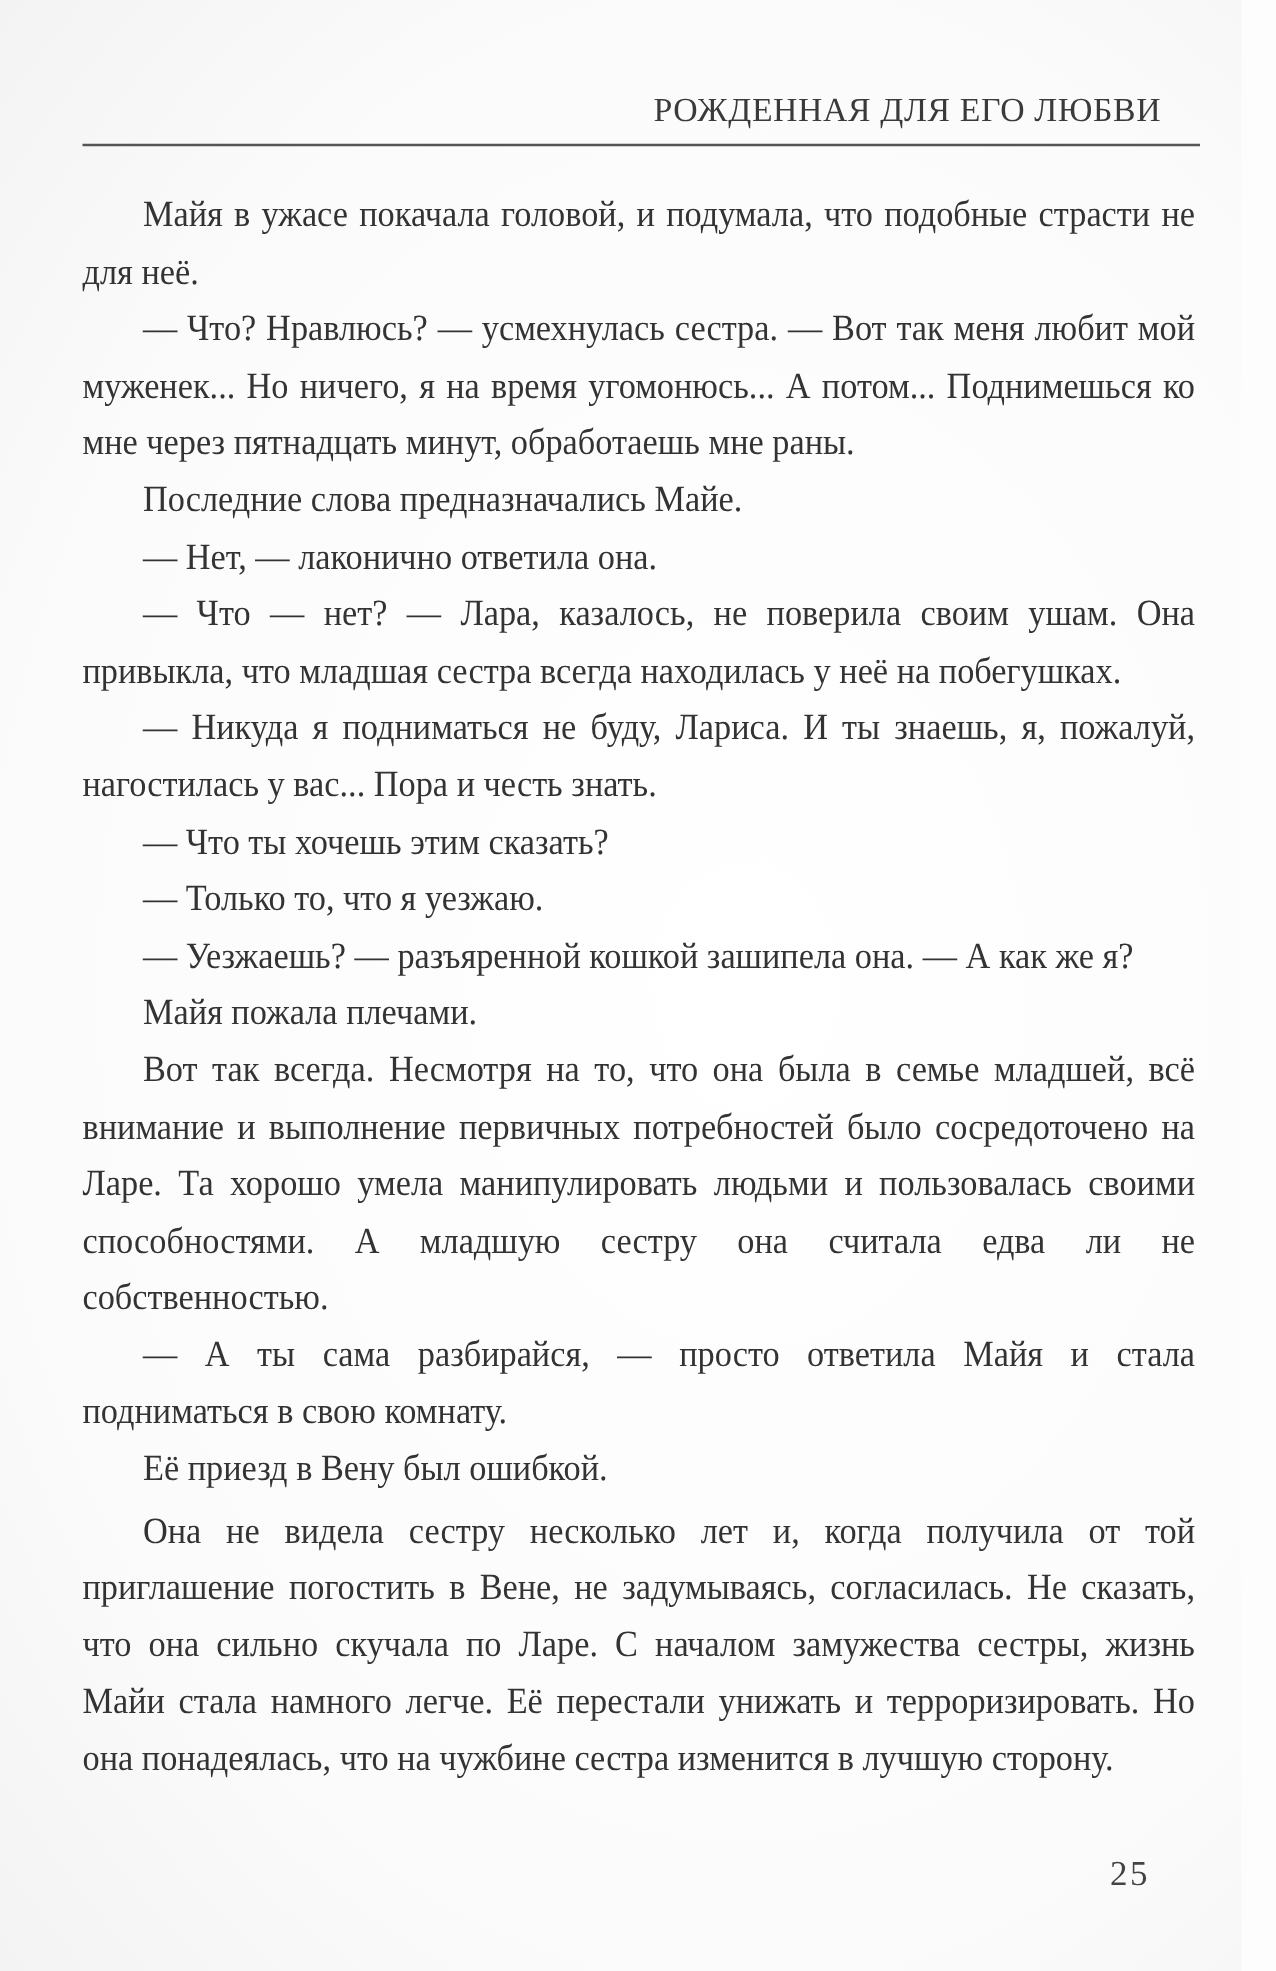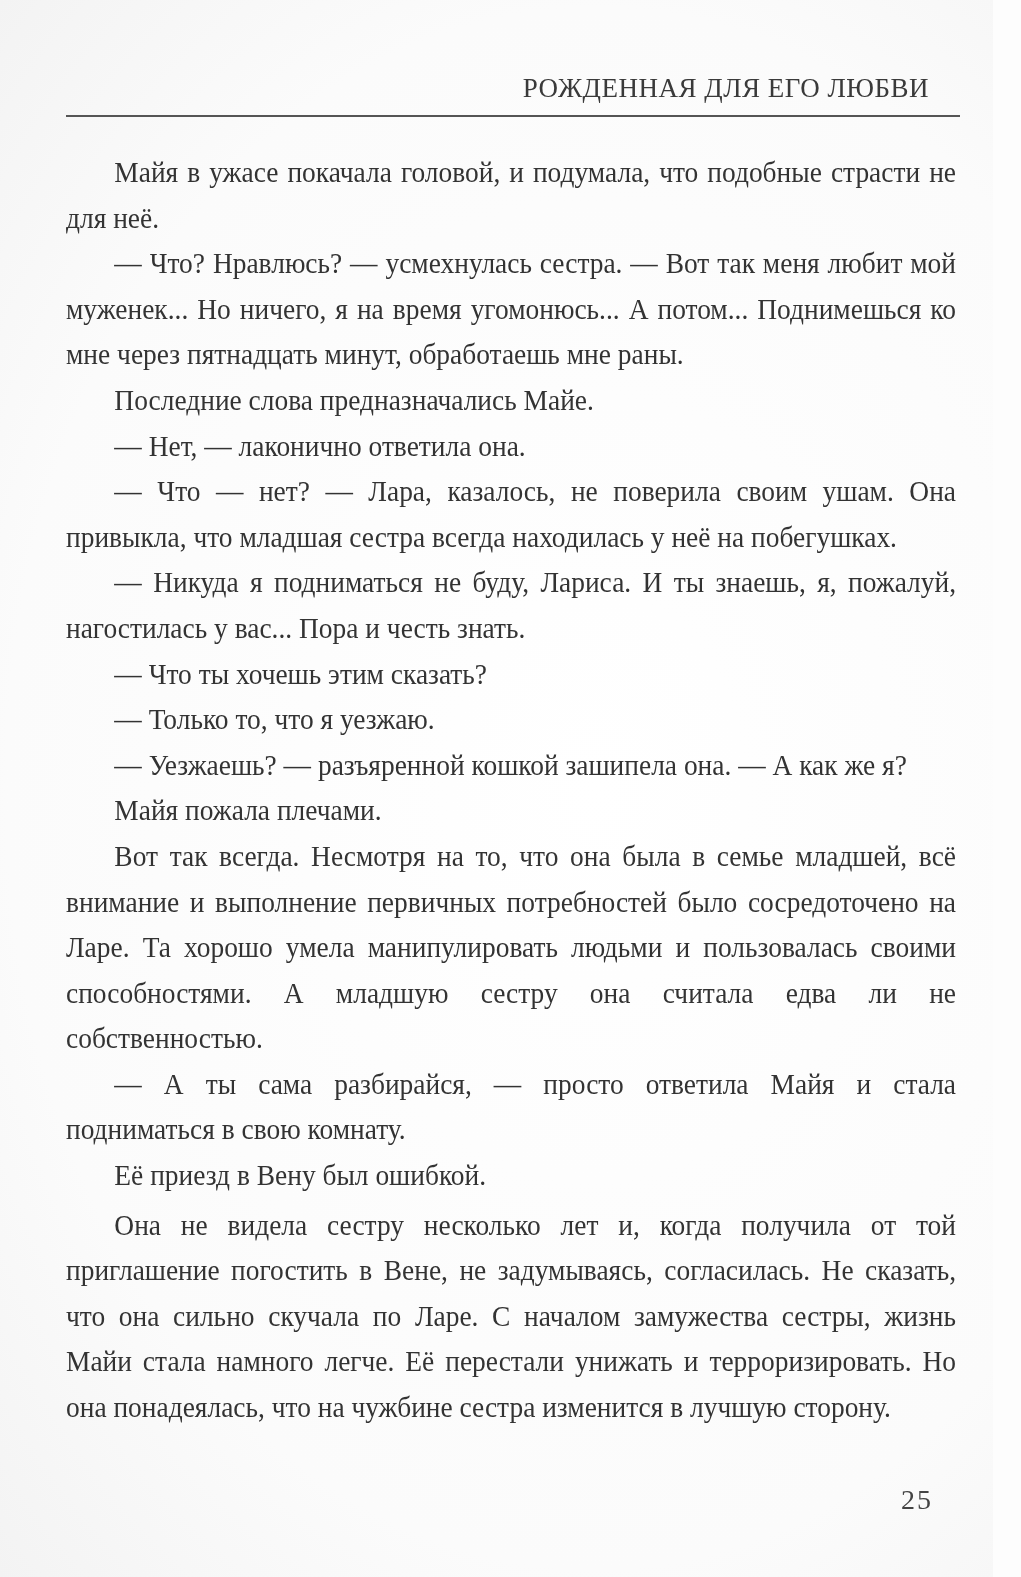--- a/index.html
+++ b/index.html
@@ -56,21 +56,21 @@
     text-indent: 52px;
     text-align: justify;
     text-align-last: left;
   }
   .body-text p.gap {
     margin-top: 4px;
   }
   .folio {
     position: absolute;
     top: 1484px;
-    right: 60px;
+    right: 73px;
     font-size: 28px;
     letter-spacing: 2px;
     color: #444;
   }
 </style>
 </head>
 <body>
 
 <div class="page">
 

